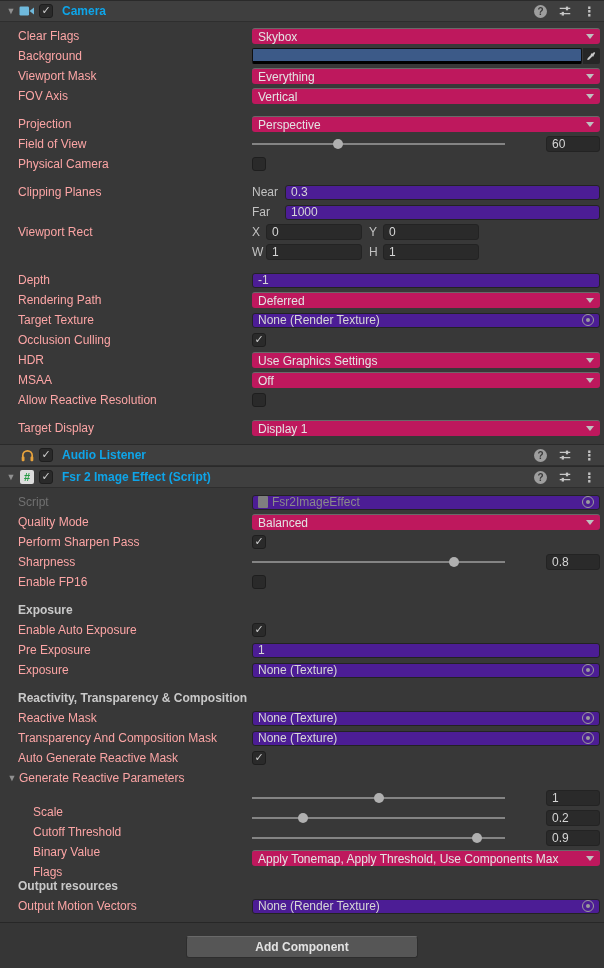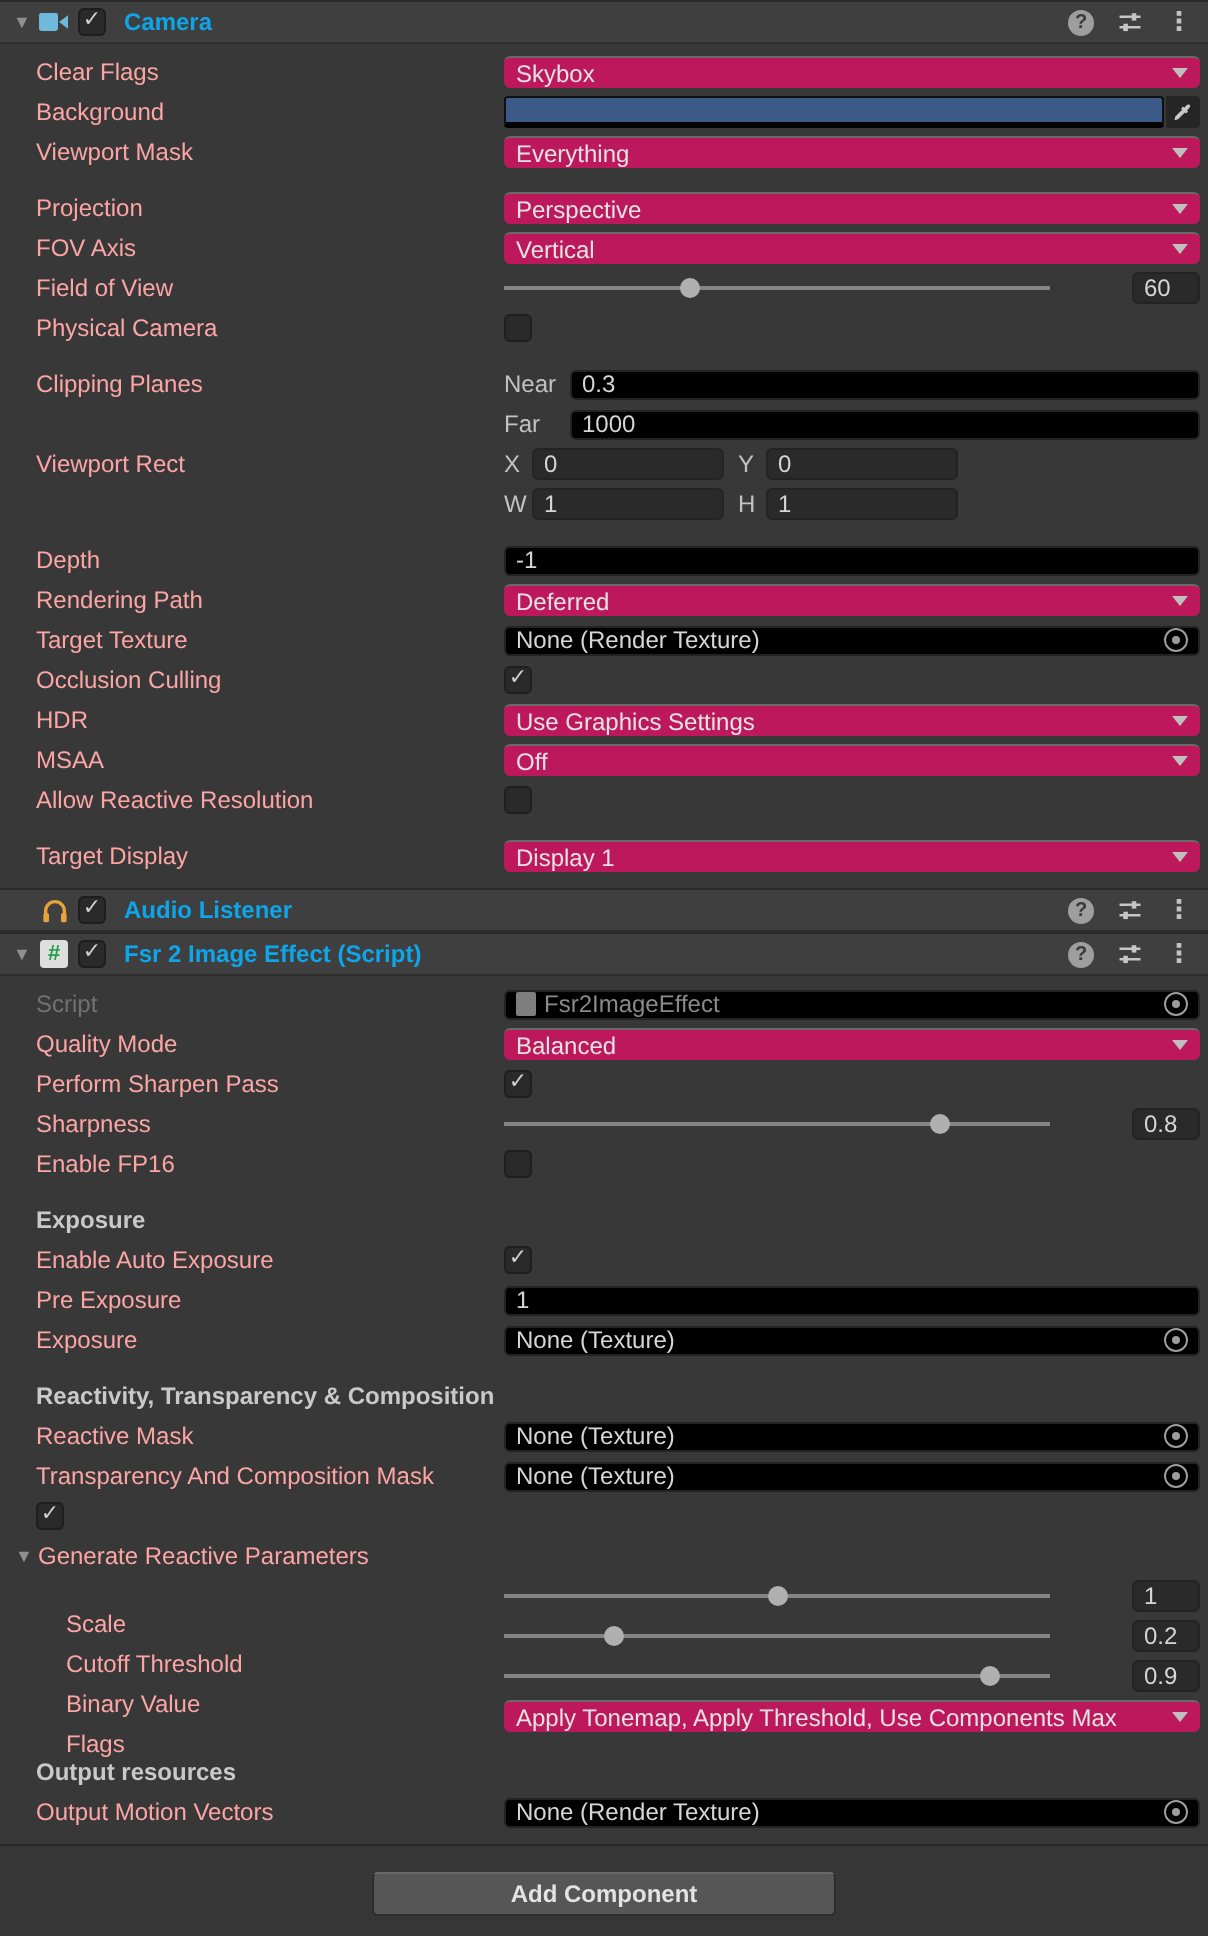--- a/index.html
+++ b/index.html
@@ -47,38 +47,38 @@
     flex:1; height:16px; box-sizing:border-box; position:relative;
     background:#be185d; border-radius:3px; border-top:1px solid #696969;
     display:flex; align-items:center; padding:0 6px; color:#e3e3e3; cursor:default;
   }
   .dd-text { flex:1; white-space:nowrap; overflow:hidden; }
   .dd-arrow { flex:none; width:0; height:0; margin-left:4px;
     border-left:4px solid transparent; border-right:4px solid transparent; border-top:5px solid #bfbfbf; }
   
   .tfield {
     flex:1; height:15px; box-sizing:border-box;
-    background:#000000; border:1px solid #232323; border-radius:3px;
+    background:#4c1d95; border:1px solid #232323; border-radius:3px;
     display:flex; align-items:center; padding:0 5px; color:#d6d6d6; white-space:nowrap; overflow:hidden;
   }
   .tfield.disabled { color:#8a8a8a; }
   .obj-picker { width:12px; height:12px; flex:none; box-sizing:border-box;
     border:1px solid #9c9c9c; border-radius:50%;
     display:flex; align-items:center; justify-content:center; margin-left:5px; }
   .obj-picker::after { content:""; width:4px; height:4px; border-radius:50%; background:#9c9c9c; }
   .obj-text { flex:1; white-space:nowrap; overflow:hidden; }
   
   .colorfield { flex:1; height:16px; display:flex; align-items:stretch; }
   .swatch { flex:1; box-sizing:border-box; border:1px solid #101010; border-bottom:3px solid #000; border-radius:2px; }
   .eyedrop { width:17px; flex:none; background:#262626; display:flex; align-items:center; justify-content:center; margin-left:1px; border-radius:0 2px 2px 0; }
   
   .track { flex:1; height:2px; background:#848484; position:relative; margin-right:9px; }
   .handle { position:absolute; top:50%; width:10px; height:10px; border-radius:50%; background:#b0b0b0; transform:translate(-50%,-50%); }
   .numbox {
-    width:34px; flex:none; height:16px; box-sizing:border-box;
+    width:54px; flex:none; height:16px; box-sizing:border-box;
     background:#2a2a2a; border:1px solid #232323; border-radius:3px;
     display:flex; align-items:center; padding:0 5px; color:#d6d6d6;margin-left:32px;
   }
   
   .sub-lbl { width:33px; flex:none; color:#c2c2c2; }
   .axis-lbl { width:14px; flex:none; color:#c2c2c2; }
   .vfield {
     width:96px; flex:none; height:16px; box-sizing:border-box;
     background:#2a2a2a; border:1px solid #232323; border-radius:3px;
     display:flex; align-items:center; padding:0 5px; color:#d6d6d6;
@@ -144,31 +144,31 @@
     </div>
   </div>
   <div class="row">
     <div class="lbl">Viewport Mask</div>
     <div class="dropdown">
       <span class="dd-text">Everything</span>
       <span class="dd-arrow"></span>
     </div>
   </div>
 
+  <div class="row">
+    <div class="lbl">FOV Axis</div>
+    <div class="dropdown">
+      <span class="dd-text">Vertical</span>
+      <span class="dd-arrow"></span>
+    </div>
+  </div>
   <div class="row gap">
     <div class="lbl">Projection</div>
     <div class="dropdown">
       <span class="dd-text">Perspective</span>
-      <span class="dd-arrow"></span>
-    </div>
-  </div>
-  <div class="row">
-    <div class="lbl">FOV Axis</div>
-    <div class="dropdown">
-      <span class="dd-text">Vertical</span>
       <span class="dd-arrow"></span>
     </div>
   </div>
   <div class="row">
     <div class="lbl">Field of View</div>
     <div class="track">
       <div class="handle" style="left: 34%;"></div>
     </div>
     <div class="numbox">60</div>
   </div>
@@ -370,20 +370,21 @@
     </div>
   </div>
   <div class="row">
     <div class="lbl">Transparency And Composition Mask</div>
     <div class="tfield">
       <span class="obj-text">None (Texture)</span>
       <span class="obj-picker"></span>
     </div>
   </div>
   <div class="row">
+    <div class="lbl">Auto Generate Reactive Mask</div>
     <span class="checkbox">
         <span class="check">✓</span>
       </span>
   </div>
   <div class="row fold-row">
     <span class="fold"></span>
     <div class="lbl">Generate Reactive Parameters</div>
   </div>
   <div class="row">
     <div class="lbl indent">Scale</div>

